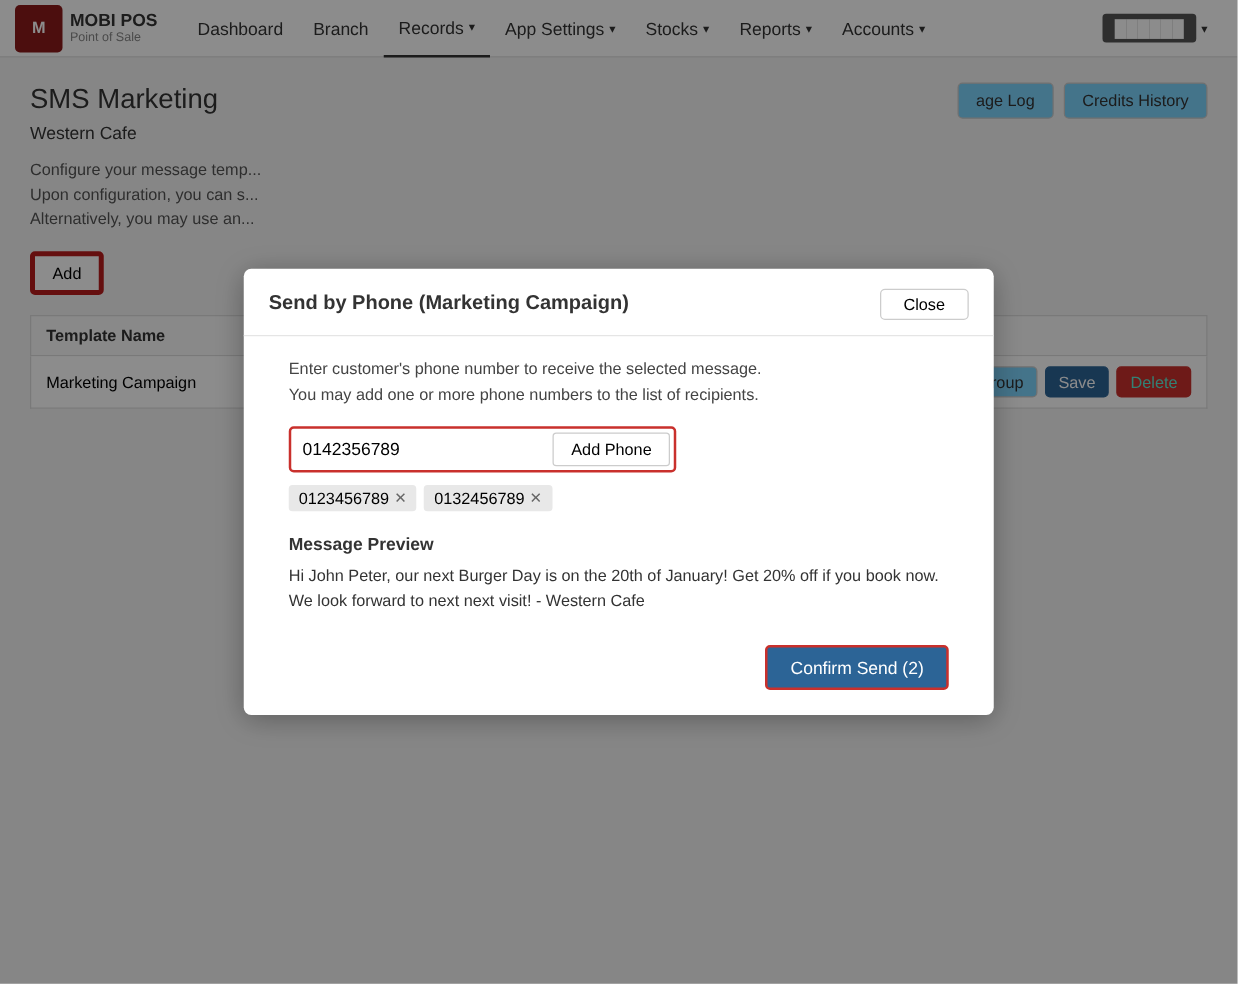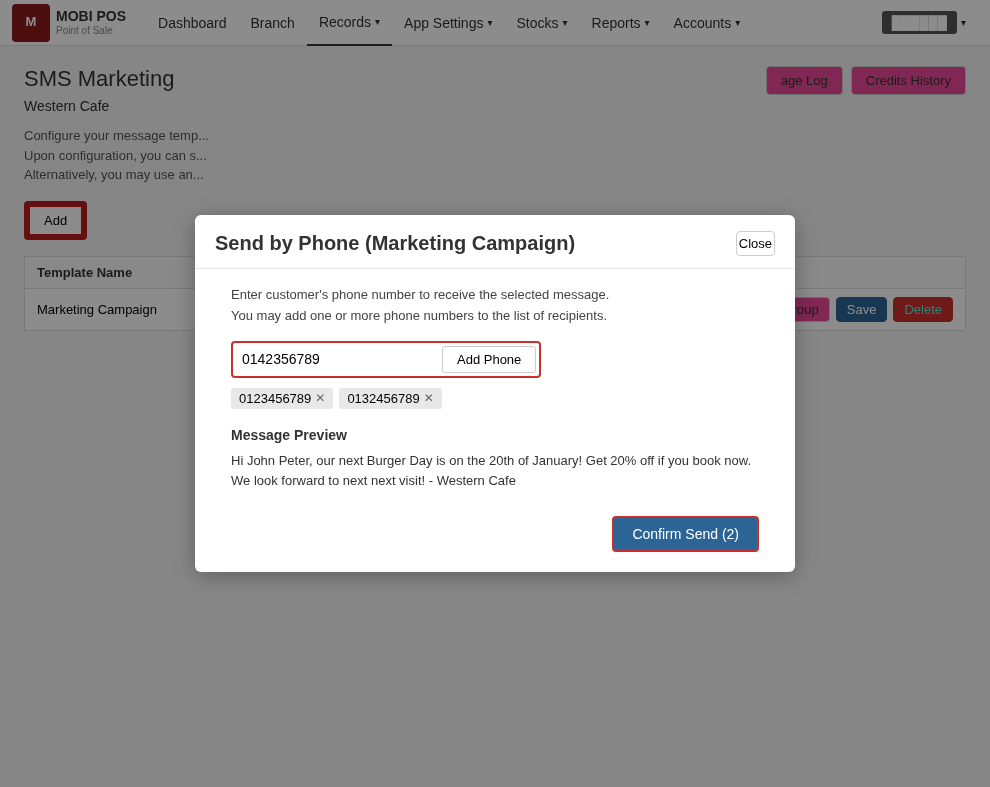--- a/index.html
+++ b/index.html
@@ -109,32 +109,32 @@
     }
     .btn {
       padding: 6px 14px;
       border-radius: 4px;
       border: 1px solid #ccc;
       cursor: pointer;
       font-size: 13px;
       background: #fff;
       color: #333;
     }
-    .btn-default { background: #ec4899; }
+    .btn-default { background: #7dd3fc; }
     .btn-primary { background: #2c6496; color: #fff; border-color: #2c6496; }
     .btn-danger { background: #c9302c; color: #5eead4; border-color: #c9302c; }
     .btn-small { padding: 4px 10px; font-size: 13px; }
 
     .action-bar {
       margin-bottom: 16px;
     }
     .btn-add {
       padding: 6px 14px;
       background: #fff;
-      border: 6px solid #b91c1c;
+      border: 4px solid #b91c1c;
       border-radius: 4px;
       font-size: 13px;
       cursor: pointer;
     }
 
     .table-header {
       display: flex;
       padding: 8px 12px;
       background: #f9f9f9;
       border: 1px solid #ddd;
@@ -180,26 +180,26 @@
       position: relative;
     }
     .modal-header {
       padding: 16px 20px 12px;
       border-bottom: 1px solid #e5e5e5;
       display: flex;
       align-items: center;
       justify-content: space-between;
     }
     .modal-title {
-      font-size: 20px;
+      font-size: 16px;
       font-weight: bold;
       color: #333;
     }
     .modal-close {
-      padding: 4px 2px;
+      padding: 4px 18px;
       background: #fff;
       border: 1px solid #ccc;
       border-radius: 4px;
       cursor: pointer;
       font-size: 13px;
     }
     .modal-body {
       padding: 16px 36px 20px;
     }
 

